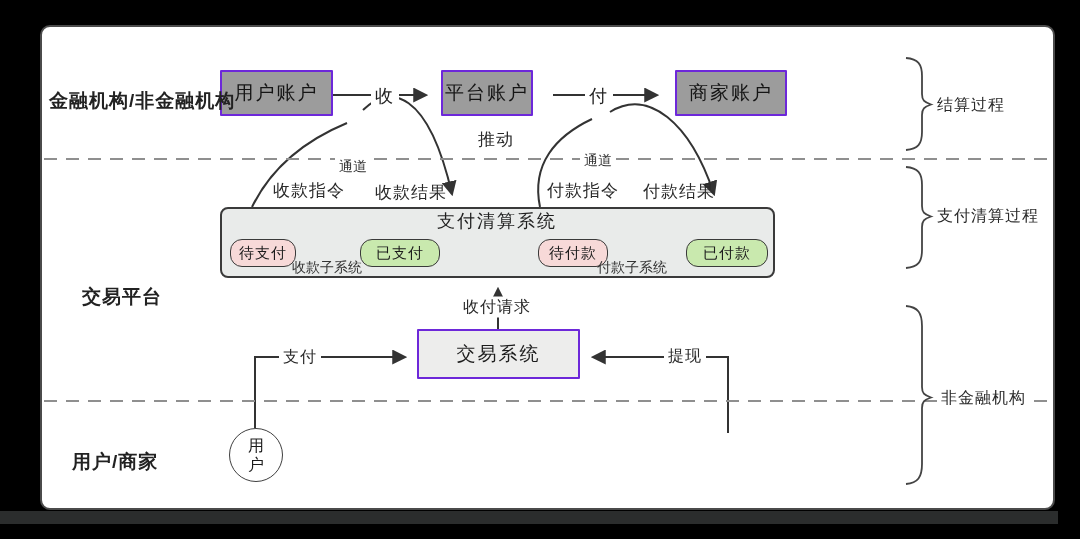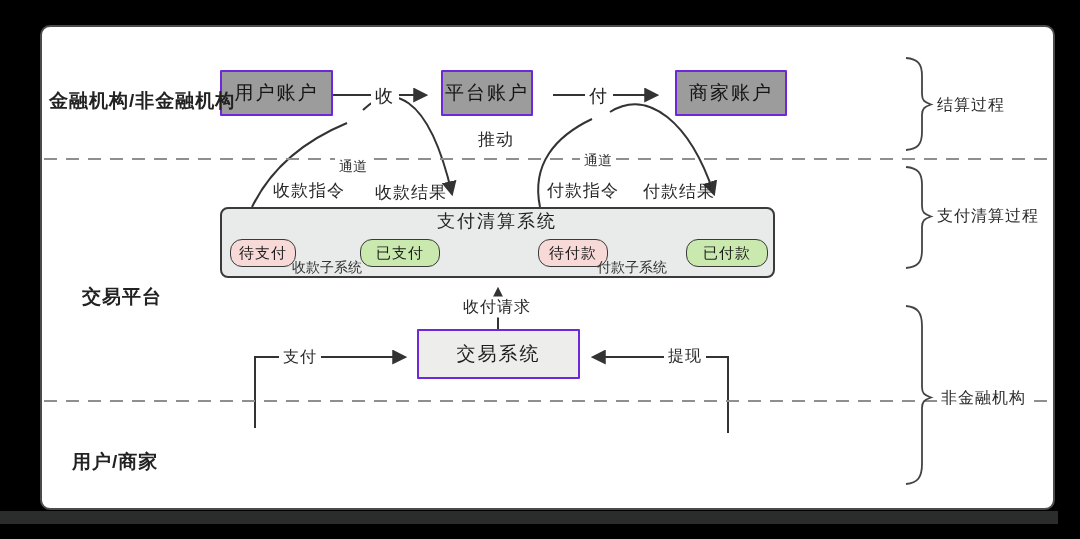--- a/index.html
+++ b/index.html
@@ -127,18 +127,21 @@
   <div class="node status pending" style="left:230px;top:239px;width:66px;height:28px">待支付</div>
   <div class="node status done" style="left:360px;top:239px;width:80px;height:28px">已支付</div>
   <div class="node status pending" style="left:538px;top:239px;width:70px;height:28px">待付款</div>
   <div class="node status done" style="left:686px;top:239px;width:82px;height:28px">已付款</div>
 
   <div class="lbl ctr onln b16" style="left:497px;top:307px">收付请求</div>
   <div class="node system" style="left:417px;top:329px;width:163px;height:50px">交易系统</div>
   <div class="lbl ctr onln b16" style="left:300px;top:357px">支付</div>
   <div class="lbl ctr onln b16" style="left:685px;top:356px">提现</div>
 
+  <div class="circle" style="left:229px;top:428px;width:52px;height:52px">
+    <span>用户</span>
+  </div>
 
   <div class="lbl vctr b16" style="left:937px;top:105px">结算过程</div>
   <div class="lbl vctr b16" style="left:937px;top:216px">支付清算过程</div>
   <div class="lbl vctr onln b16" style="left:937px;top:398px">非金融机构</div>
 
 </div>
 
 </body></html>

